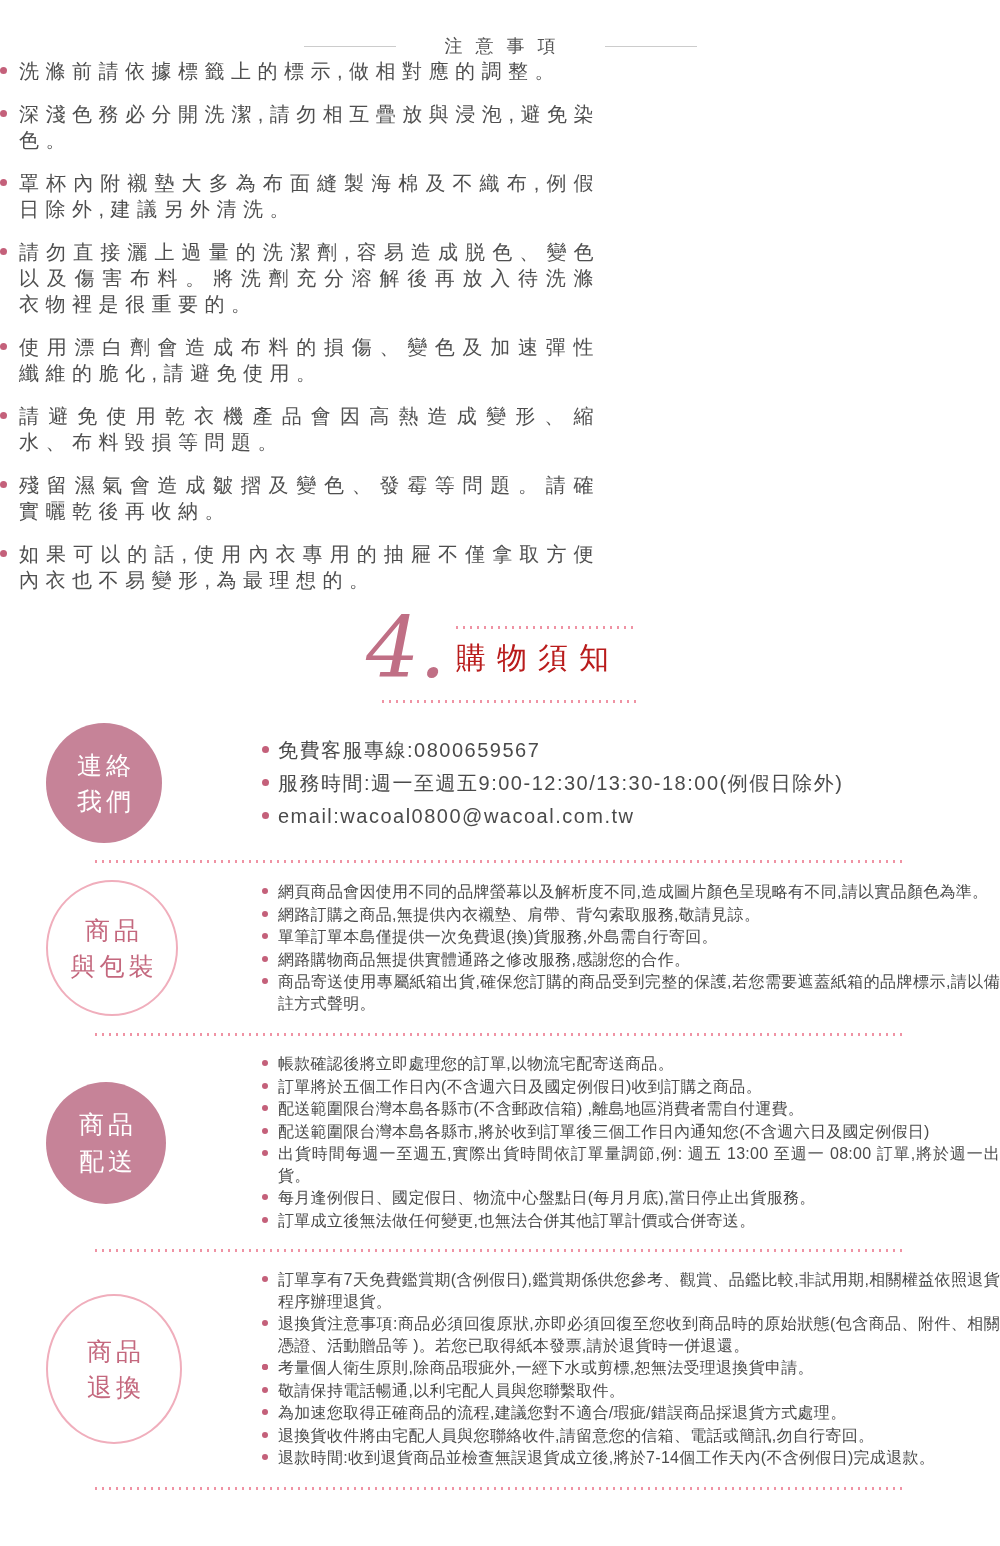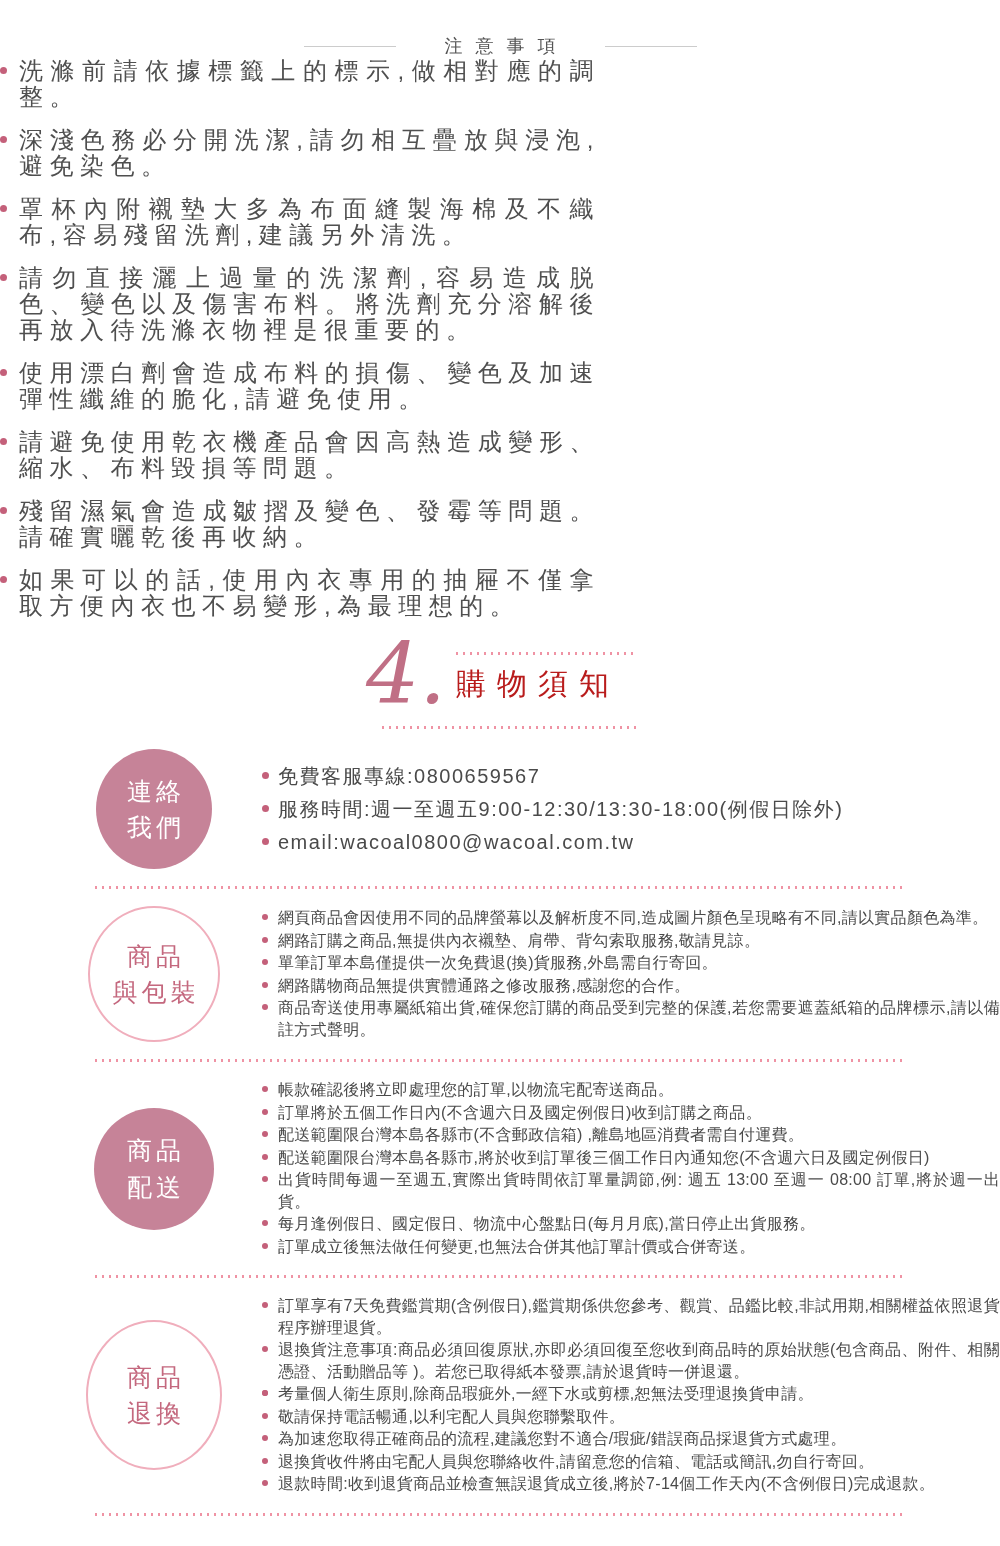--- a/index.html
+++ b/index.html
@@ -7,33 +7,33 @@
     width:1000px;height:1546px;overflow:hidden;background:#ffffff;
     font-family:"Liberation Sans","DejaVu Sans",sans-serif;color:#4d4d4d;
   }
   
   .notice-header{display:flex;align-items:center;justify-content:center;gap:36px;padding-top:34px;}
   .hline{width:92px;height:1px;background:#cccccc;}
   .notice-title{font-size:18px;font-weight:normal;letter-spacing:13px;text-indent:13px;color:#555555;margin:0;}
   
   ul.plist{list-style:none;margin:0;padding:0;}
   .notice-list{width:600px;margin:26px 0 0 203px;}
-  .notice-list li{position:relative;padding-left:19px;margin-bottom:17px;font-size:24px;line-height:26px;letter-spacing:6.5px;text-align:justify;color:#4f4f4f;}
+  .notice-list li{position:relative;padding-left:19px;margin-bottom:17px;font-size:20px;line-height:26px;letter-spacing:6.5px;text-align:justify;color:#4f4f4f;}
   .notice-list .dot{position:absolute;left:0;top:9px;width:7px;height:7px;border-radius:50%;background:#c4607a;}
   
   .shop-header{display:flex;justify-content:center;align-items:flex-start;margin:14px 0 10px 0;}
   .sh-num{font-family:"DejaVu Serif",serif;font-style:italic;font-size:84px;line-height:76px;color:#c06f85;margin-right:10px;}
   .sh-mid{position:relative;margin-top:16px;padding-bottom:14px;}
   .dots-line{height:3px;background:repeating-linear-gradient(to right,#ef93a4 0 2px,transparent 2px 7px);}
   .dots-line.top{width:178px;}
   .sh-title{margin:9px 0 10px 0;font-size:30px;font-weight:normal;letter-spacing:11px;color:#b91c1c;}
   .dots-line.bottom{position:absolute;left:-74px;right:-6px;bottom:0;}
   
   .info-row{display:flex;align-items:center;padding:10px 0;}
-  .badge-col{flex:none;width:262px;box-sizing:border-box;padding-left:46px;display:flex;justify-content:center;align-items:center;}
+  .badge-col{flex:none;width:262px;box-sizing:border-box;padding-left:46px;display:flex;justify-content:flex-start;align-items:center;}
   .badge{border-radius:50%;display:flex;flex-direction:column;align-items:center;justify-content:center;text-align:center;}
   .badge span{display:block;font-size:25px;letter-spacing:4px;text-indent:4px;line-height:1.45;}
   .badge.filled{background:#c68398;color:#ffffff;}
   .badge.outline{border:2px solid #f0aebc;color:#c4687e;background:#ffffff;}
   .badge-s0{width:116px;height:120px;}
   .badge-s1{width:128px;height:132px;}
   .badge-s2{width:120px;height:122px;}
   .badge-s3{width:132px;height:146px;}
   .info-list{flex:1;padding-right:95px;}
   .info-list li{position:relative;padding-left:16px;color:#4a4a4a;}
@@ -61,21 +61,21 @@
       <span class="li-text">洗滌前請依據標籤上的標示,做相對應的調整。</span>
     </li>
 
     <li>
       <span class="dot"></span>
       <span class="li-text">深淺色務必分開洗潔,請勿相互疊放與浸泡,避免染色。</span>
     </li>
 
     <li>
       <span class="dot"></span>
-      <span class="li-text">罩杯內附襯墊大多為布面縫製海棉及不織布,容易殘留洗劑,建議另外清洗。</span>
+      <span class="li-text">罩杯內附襯墊大多為布面縫製海棉及不織布,例假日除外,建議另外清洗。</span>
     </li>
 
     <li>
       <span class="dot"></span>
       <span class="li-text">請勿直接灑上過量的洗潔劑,容易造成脱色、變色以及傷害布料。將洗劑充分溶解後再放入待洗滌衣物裡是很重要的。</span>
     </li>
 
     <li>
       <span class="dot"></span>
       <span class="li-text">使用漂白劑會造成布料的損傷、變色及加速彈性纖維的脆化,請避免使用。</span>

